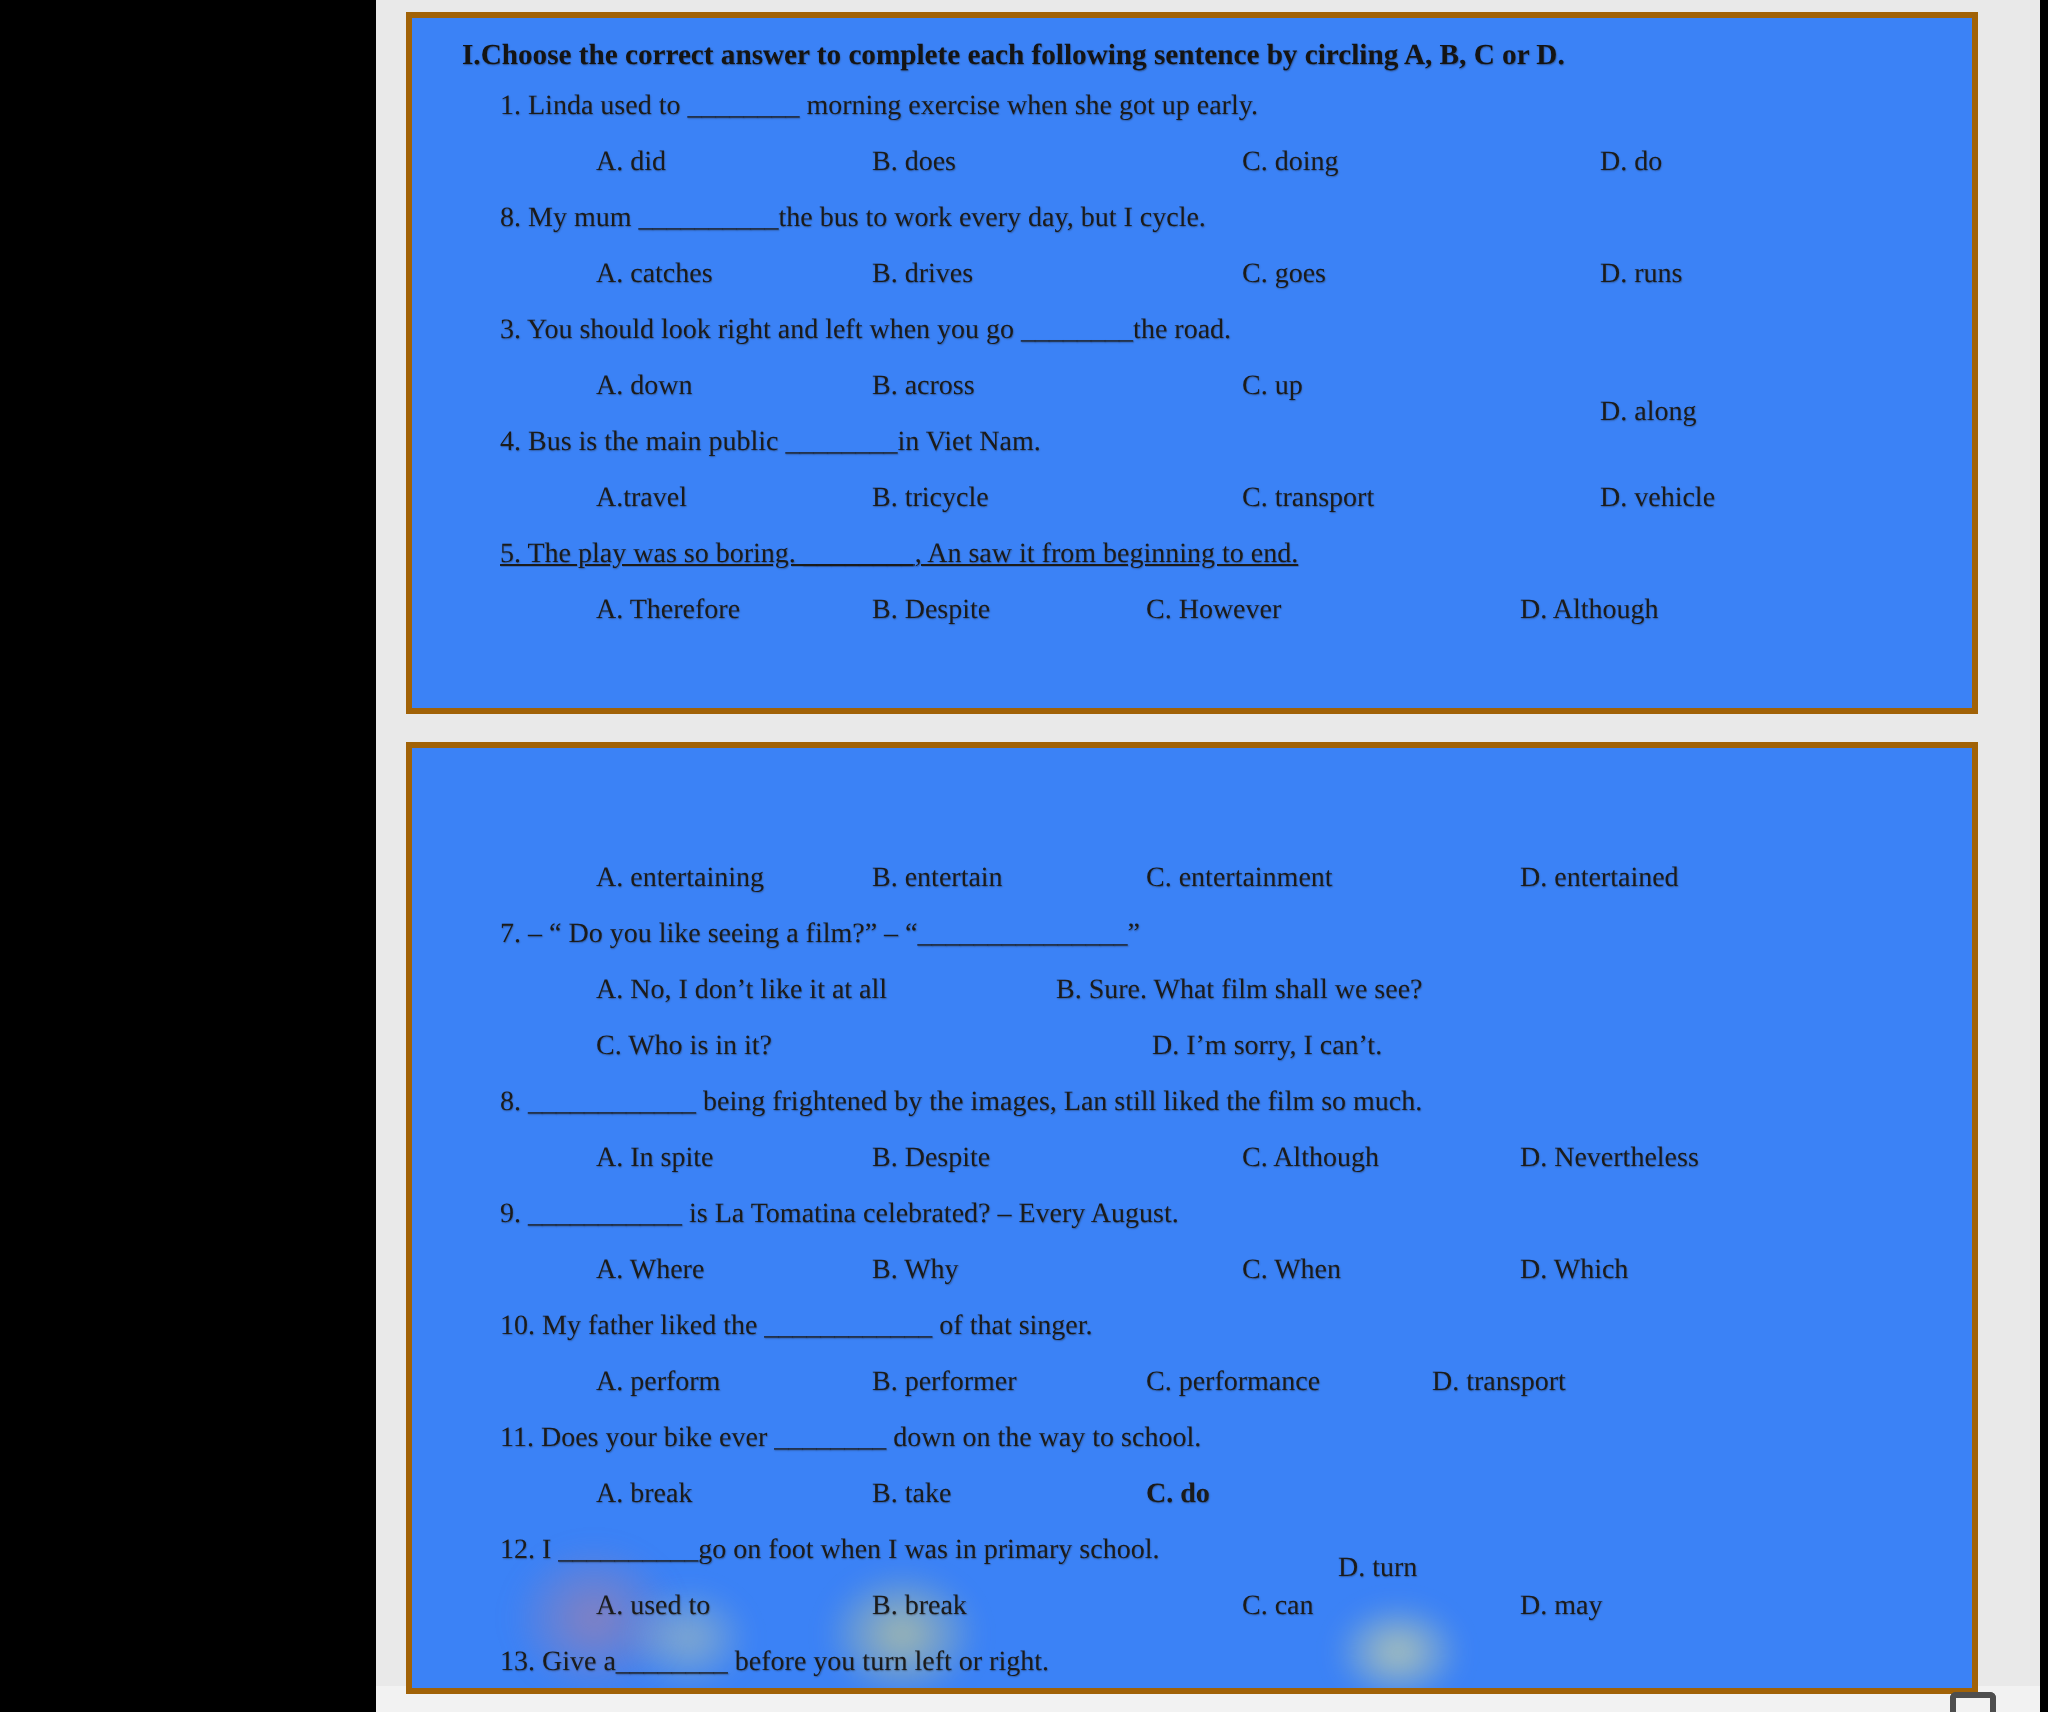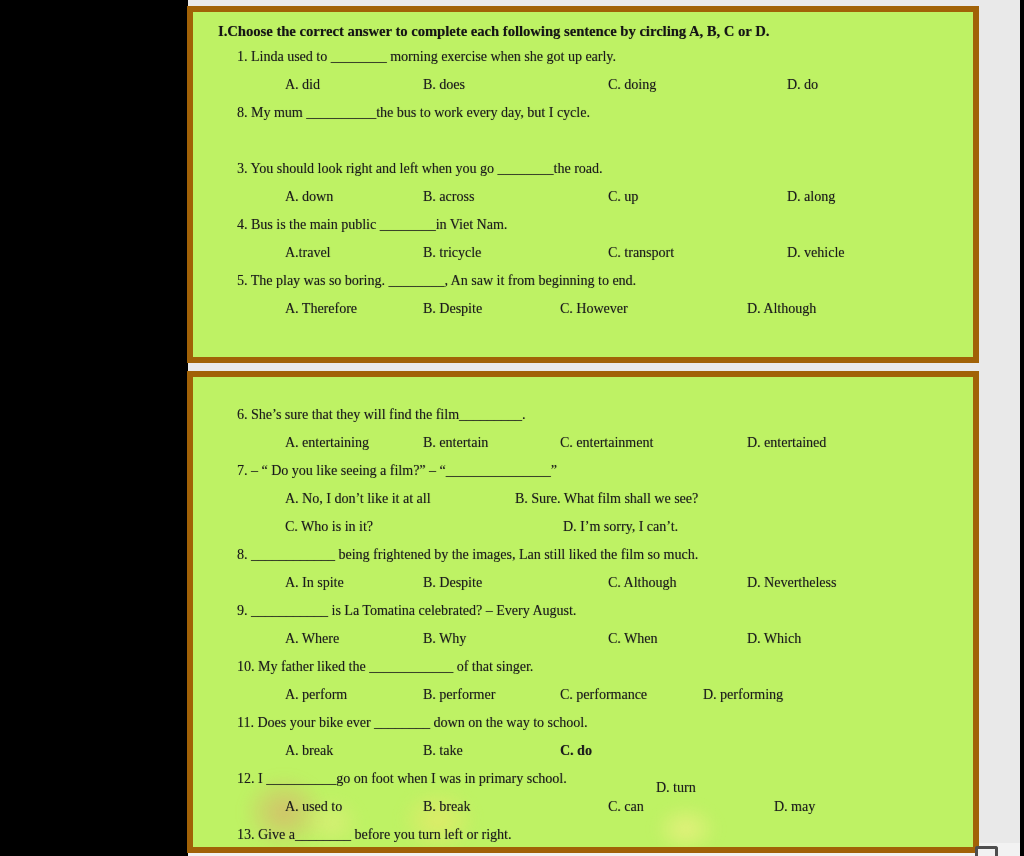--- a/index.html
+++ b/index.html
@@ -13,23 +13,23 @@
   .letterbox { position:absolute; top:0; height:856px; background:#000; }
   .letterbox.left  { left:0; width:188px; }
   .letterbox.right { left:1020px; width:4px; }
 
   .bottom-strip {
     position:absolute; left:188px; top:843px; width:832px; height:13px;
     background:#f2f2f2;
   }
 
   .page {
-    position:absolute; left:187px; width:780px;
-    background:#bef264;
-    border:6px solid #a16207;
+    position:absolute; left:203px; width:780px;
+    background:#3b82f6;
+    border:3px solid #a16207;
     overflow:hidden;
   }
   .page1 { top:6px;   height:345px; }
   .page2 { top:371px; height:470px; }
 
   .page-title {
     position:absolute; left:25px; top:9px;
     font-weight:bold; font-size:14.6px; line-height:20px;
     color:#141414; white-space:nowrap; z-index:2;
     text-shadow:0.3px 0.3px 0.7px rgba(30,30,30,0.45);
@@ -73,49 +73,54 @@
 <div class="page page1" id="page1">
   <div class="page-title">I.Choose the correct answer to complete each following sentence by circling A, B, C or D.</div>
 <div class="line" style="top: 35px;">1. Linda used to ________ morning exercise when she got up early.</div>
     <div class="line optrow" style="top: 63px;">
       <span class="opt" style="left: 48px;">A. did</span>
       <span class="opt" style="left: 186px;">B. does</span>
       <span class="opt" style="left: 371px;">C. doing</span>
       <span class="opt" style="left: 550px;">D. do</span>
     </div>
     <div class="line" style="top: 91px;">8. My mum __________the bus to work every day, but I cycle.</div>
+    <div class="line optrow" style="top: 119px;">
+      <span class="opt" style="left: 48px;">A. catches</span>
+      <span class="opt" style="left: 186px;">B. drives</span>
+      <span class="opt" style="left: 371px;">C. goes</span>
+      <span class="opt" style="left: 550px;">D. runs</span>
+    </div>
     <div class="line" style="top: 147px;">3. You should look right and left when you go ________the road.</div>
     <div class="line optrow" style="top: 175px;">
       <span class="opt" style="left: 48px;">A. down</span>
       <span class="opt" style="left: 186px;">B. across</span>
       <span class="opt" style="left: 371px;">C. up</span>
-      <span class="opt" style="left: 550px;">D. along</span>
+      <span class="opt" style="left: 550px; margin-top: 13px;">D. along</span>
     </div>
     <div class="line" style="top: 203px;">4. Bus is the main public ________in Viet Nam.</div>
     <div class="line optrow" style="top: 231px;">
       <span class="opt" style="left: 48px;">A.travel</span>
       <span class="opt" style="left: 186px;">B. tricycle</span>
       <span class="opt" style="left: 371px;">C. transport</span>
       <span class="opt" style="left: 550px;">D. vehicle</span>
     </div>
-    <div class="line" style="top: 259px;">5. The play was so boring. ________, An saw it from beginning to end.</div>
+    <div class="line" style="top: 259px; text-decoration: underline;">5. The play was so boring. ________, An saw it from beginning to end.</div>
     <div class="line optrow" style="top: 287px;">
       <span class="opt" style="left: 48px;">A. Therefore</span>
       <span class="opt" style="left: 186px;">B. Despite</span>
       <span class="opt" style="left: 323px;">C. However</span>
       <span class="opt" style="left: 510px;">D. Although</span>
     </div>
   </div>
 
 <div class="page page2" id="page2">
   <div class="blob pink"></div>
   <div class="blob yellow3"></div>
   <div class="blob yellow1"></div>
   <div class="blob yellow2"></div>
-<div class="line" style="top: 28px;">6. She’s sure that they will find the film_________.</div>
     <div class="line optrow" style="top: 56px;">
       <span class="opt" style="left: 48px;">A. entertaining</span>
       <span class="opt" style="left: 186px;">B. entertain</span>
       <span class="opt" style="left: 323px;">C. entertainment</span>
       <span class="opt" style="left: 510px;">D. entertained</span>
     </div>
     <div class="line" style="top: 84px;">7. – “ Do you like seeing a film?” – “_______________”</div>
     <div class="line optrow" style="top: 140px;">
       <span class="opt" style="left: 48px;">C. Who is in it?</span>
       <span class="opt" style="left: 326px;">D. I’m sorry, I can’t.</span>
@@ -136,32 +141,32 @@
       <span class="opt" style="left: 48px;">A. Where</span>
       <span class="opt" style="left: 186px;">B. Why</span>
       <span class="opt" style="left: 371px;">C. When</span>
       <span class="opt" style="left: 510px;">D. Which</span>
     </div>
     <div class="line" style="top: 280px;">10. My father liked the ____________ of that singer.</div>
     <div class="line optrow" style="top: 308px;">
       <span class="opt" style="left: 48px;">A. perform</span>
       <span class="opt" style="left: 186px;">B. performer</span>
       <span class="opt" style="left: 323px;">C. performance</span>
-      <span class="opt" style="left: 466px;">D. performing</span>
+      <span class="opt" style="left: 466px;">D. transport</span>
     </div>
     <div class="line" style="top: 336px;">11. Does your bike ever ________ down on the way to school.</div>
     <div class="line optrow" style="top: 364px;">
       <span class="opt" style="left: 48px;">A. break</span>
       <span class="opt" style="left: 186px;">B. take</span>
       <span class="opt" style="left: 323px; font-weight: bold;">C. do</span>
       <span class="opt" style="left: 419px; margin-top: 37px;">D. turn</span>
     </div>
     <div class="line" style="top: 392px;">12. I __________go on foot when I was in primary school.</div>
     <div class="line optrow" style="top: 420px;">
       <span class="opt" style="left: 48px;">A. used to</span>
       <span class="opt" style="left: 186px;">B. break</span>
       <span class="opt" style="left: 371px;">C. can</span>
-      <span class="opt" style="left: 510px; margin-left: 27px;">D. may</span>
+      <span class="opt" style="left: 510px;">D. may</span>
     </div>
     <div class="line" style="top: 448px; text-align: right;">13. Give a________ before you turn left or right.</div>
   </div>
 
 <div class="fs-icon"></div>
 
 </body></html>

